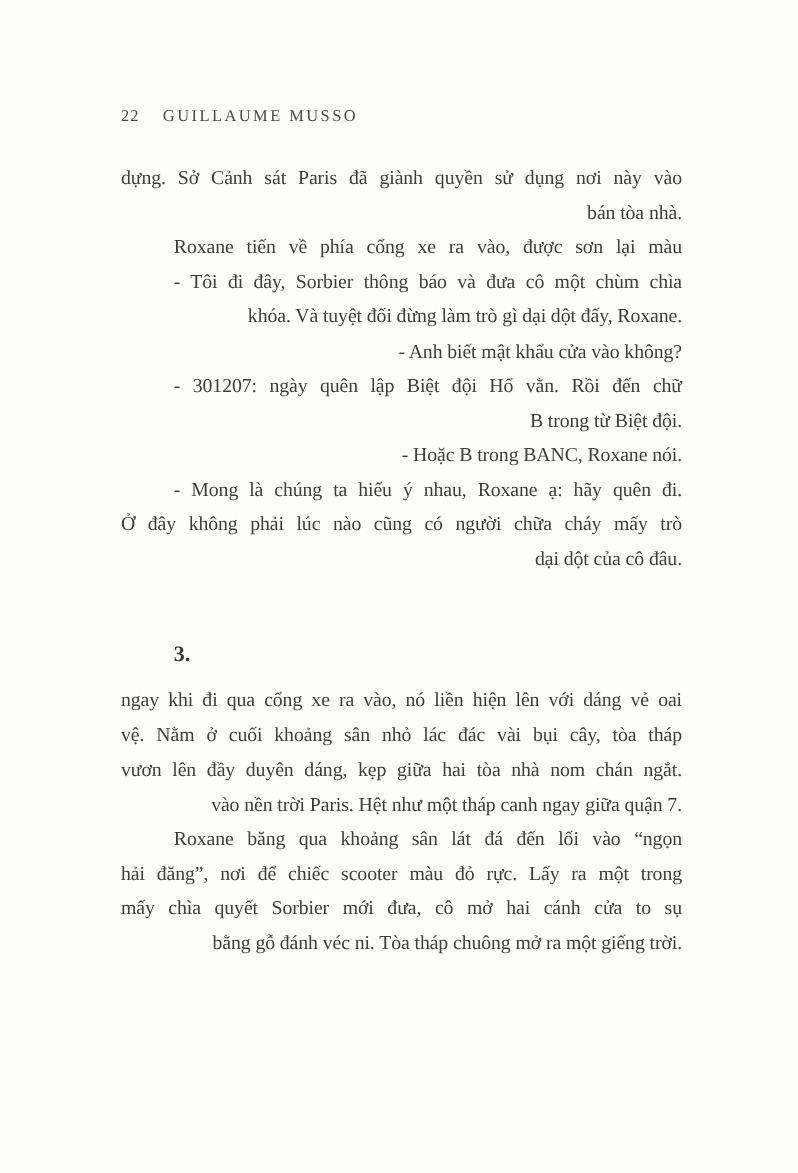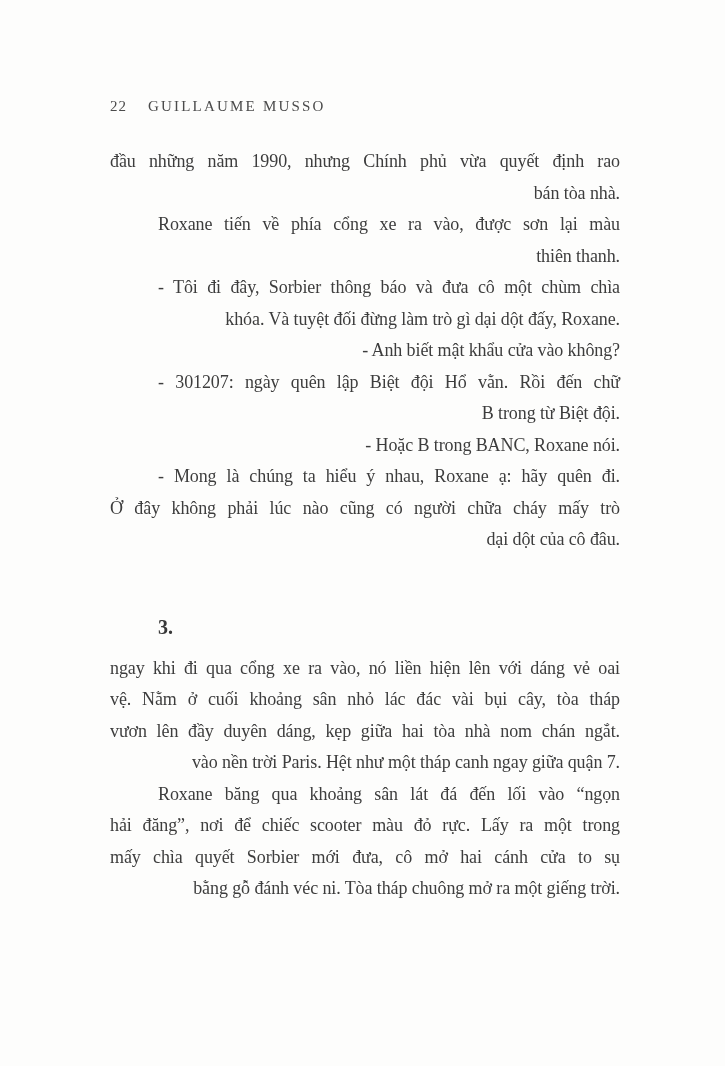--- a/index.html
+++ b/index.html
@@ -60,26 +60,25 @@
 </head>
 <body>
 
 <div class="page">
   <div class="running-header">
     <span class="page-num">22</span>
     <span class="author">GUILLAUME MUSSO</span>
   </div>
   <div class="body-text" id="body-text">
       <div class="para">
-        <div class="line just">đầu những năm 1990, nhưng Chính phủ vừa quyết định rao</div>
+        <div class="line just">dựng. Sở Cảnh sát Paris đã giành quyền sử dụng nơi này vào</div>
         <div class="line">bán tòa nhà.</div>
       </div>
       <div class="para">
         <div class="line just ind">Roxane tiến về phía cổng xe ra vào, được sơn lại màu</div>
-        <div class="line">thiên thanh.</div>
       </div>
       <div class="para">
         <div class="line just ind">- Tôi đi đây, Sorbier thông báo và đưa cô một chùm chìa</div>
         <div class="line">khóa. Và tuyệt đối đừng làm trò gì dại dột đấy, Roxane.</div>
       </div>
       <div class="para">
         <div class="line ind">- Anh biết mật khẩu cửa vào không?</div>
       </div>
       <div class="para">
         <div class="line just ind">- 301207: ngày quên lập Biệt đội Hổ vằn. Rồi đến chữ</div>

